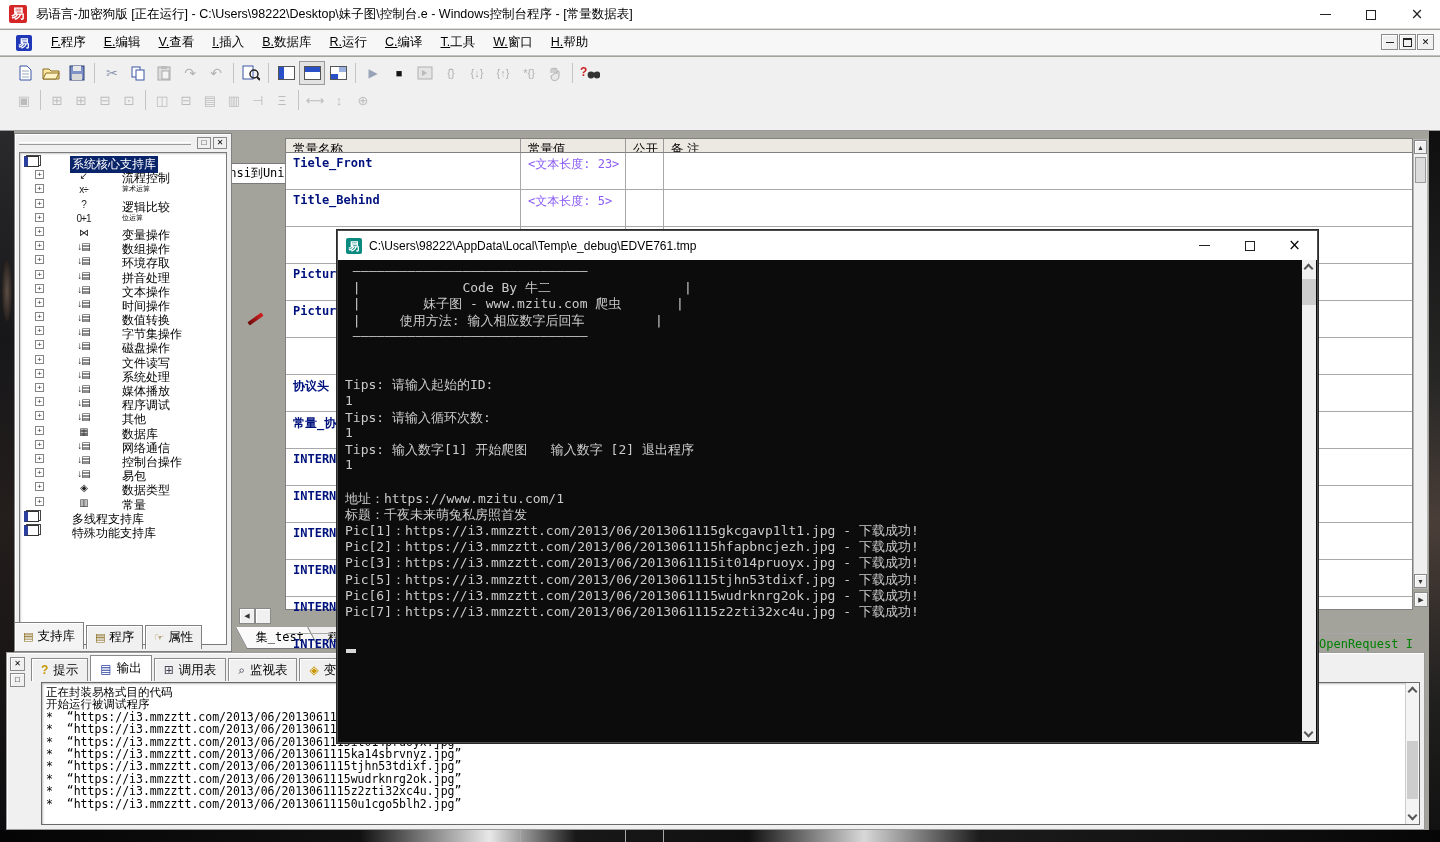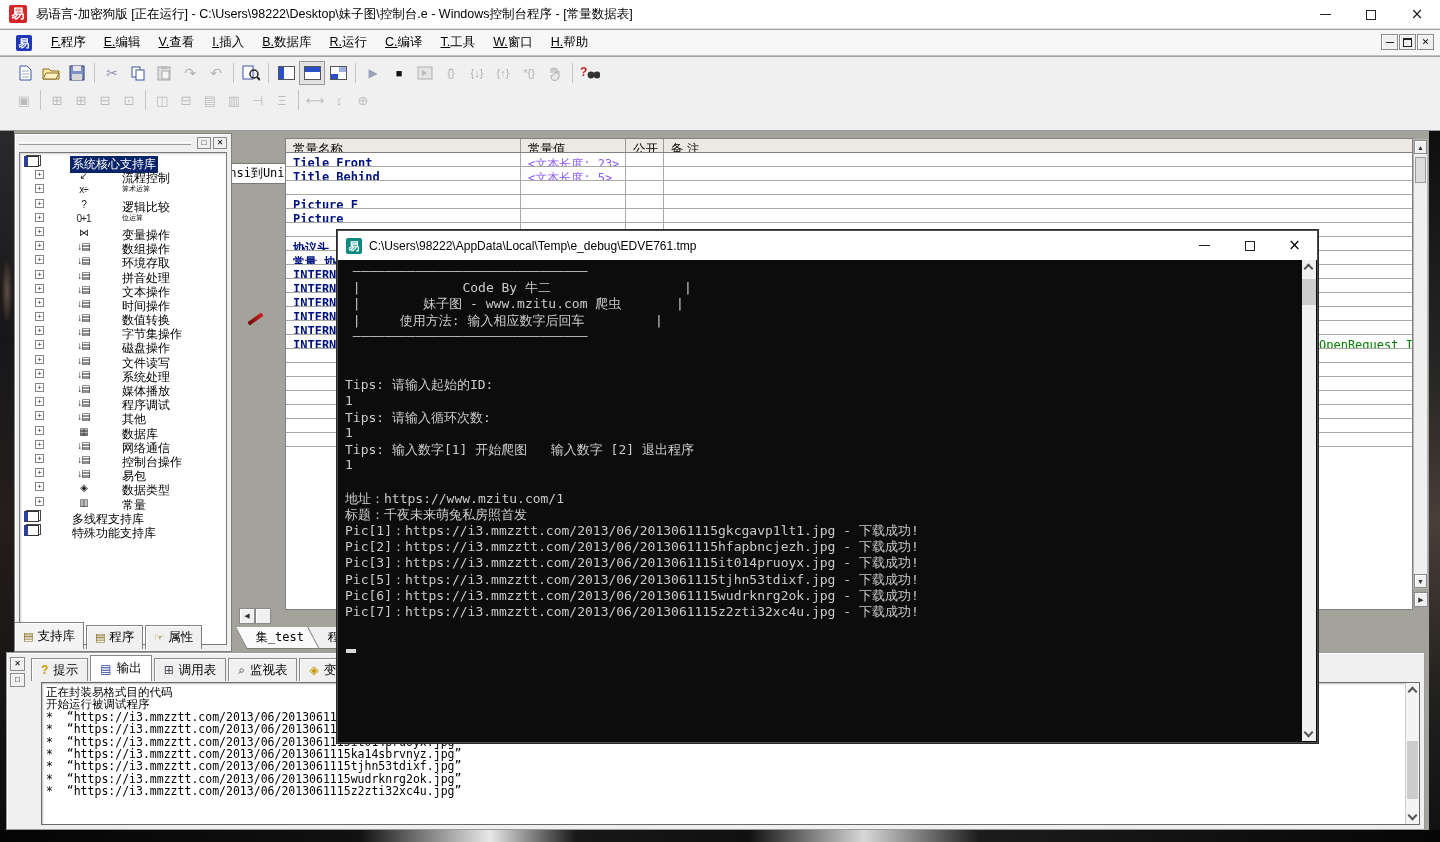--- a/index.html
+++ b/index.html
@@ -78,21 +78,21 @@
   .mini-btn { width:16px; height:16px; background:#f0f0f0; border:1px solid #8a8a8a; box-shadow:inset 1px 1px 0 #fff; font-size:7px; color:#333; text-align:center; line-height:14px;}
   .etabs { position:absolute; left:241px; top:627px; height:22px; display:flex; }
   .etab { height:22px; background:#f0f0f0; border:1px solid #7a7a7a; border-top:none; transform:skewX(28deg); display:flex; align-items:center; padding:0 14px; margin-right:-6px;}
   .etab > span { transform:skewX(-28deg); font-family:"DejaVu Sans Mono",monospace; font-size:12px; white-space:nowrap;}
   .etab.active { background:#fafafa; }
 
   
   .ctable { position:absolute; left:285px; top:138px; width:1128px; height:472px; background:#fff; border:1px solid #808080; }
   .thead { display:flex; height:14px; background:#ece9e2; border-bottom:1px solid #808080; font-size:12.5px; }
   .thead > div { padding:2px 0 0 7px; border-right:1px solid #9a9a9a; white-space:nowrap; overflow:hidden;}
-  .trow { display:flex; height:14px; border-bottom:1px solid #a8a8a8; font-family:"DejaVu Sans Mono",monospace; font-size:12px; }
+  .trow { display:flex; height:37px; border-bottom:1px solid #a8a8a8; font-family:"DejaVu Sans Mono",monospace; font-size:12px; }
   .c { border-right:1px solid #a8a8a8; padding:3px 0 0 7px; white-space:nowrap; overflow:hidden; }
   .cw1 { width:235px; flex:none;}
   .cw2 { width:105px; flex:none;}
   .cw3 { width:38px; flex:none;}
   .cw4 { flex:1; border-right:none;}
   .c.name { color:#00127d; font-weight:bold;}
   .c.val { color:#8b5cf6; }
   .c.rem { color:#008000; }
   .trow.r-open .rem { padding-left:655px; }
   .pen { position:absolute; left:-41px; top:170px; width:20px; height:20px; }
@@ -656,20 +656,21 @@
     <div class="out-box">
         <div class="oline">正在封装易格式目的代码</div>
         <div class="oline">开始运行被调试程序</div>
         <div class="oline">*  “https://i3.mmzztt.com/2013/06/2013061115gkcgavp1lt1.jpg”</div>
         <div class="oline">*  “https://i3.mmzztt.com/2013/06/2013061115hfapbncjezh.jpg”</div>
         <div class="oline">*  “https://i3.mmzztt.com/2013/06/2013061115it014pruoyx.jpg”</div>
         <div class="oline">*  “https://i3.mmzztt.com/2013/06/2013061115ka14sbrvnyz.jpg”</div>
         <div class="oline">*  “https://i3.mmzztt.com/2013/06/2013061115tjhn53tdixf.jpg”</div>
         <div class="oline">*  “https://i3.mmzztt.com/2013/06/2013061115wudrknrg2ok.jpg”</div>
         <div class="oline">*  “https://i3.mmzztt.com/2013/06/2013061115z2zti32xc4u.jpg”</div>
+        <div class="oline">*  “https://i3.mmzztt.com/2013/06/20130611150u1cgo5blh2.jpg”</div>
       </div>
     <div class="dv-scroll">
       <span class="chev up"></span>
       <div class="dv-thumb"></div>
       <span class="chev dn"></span>
     </div>
   </div>
 
   <div class="console">
     <div class="con-title">

